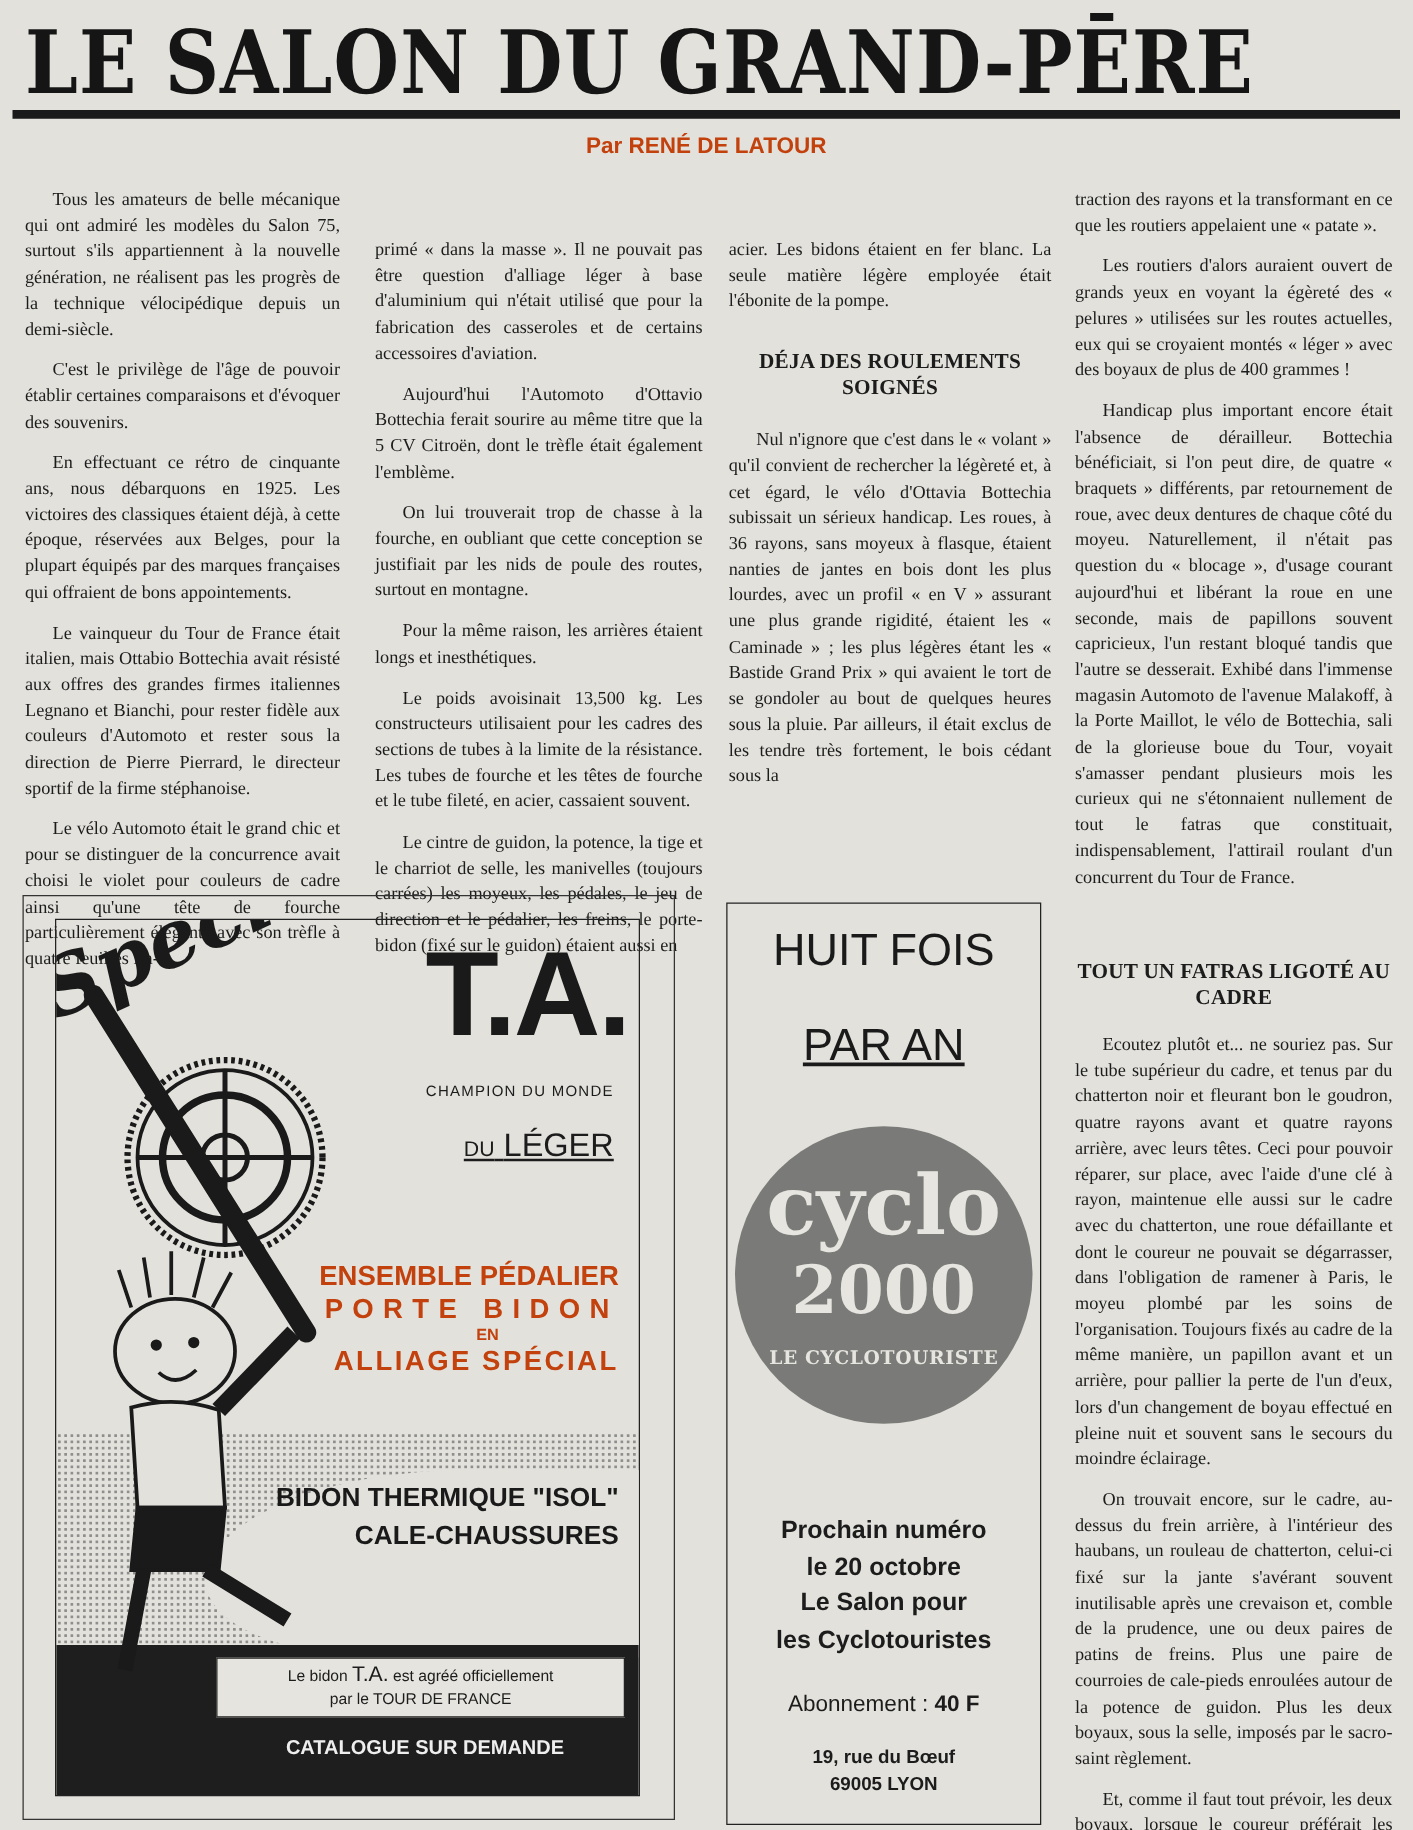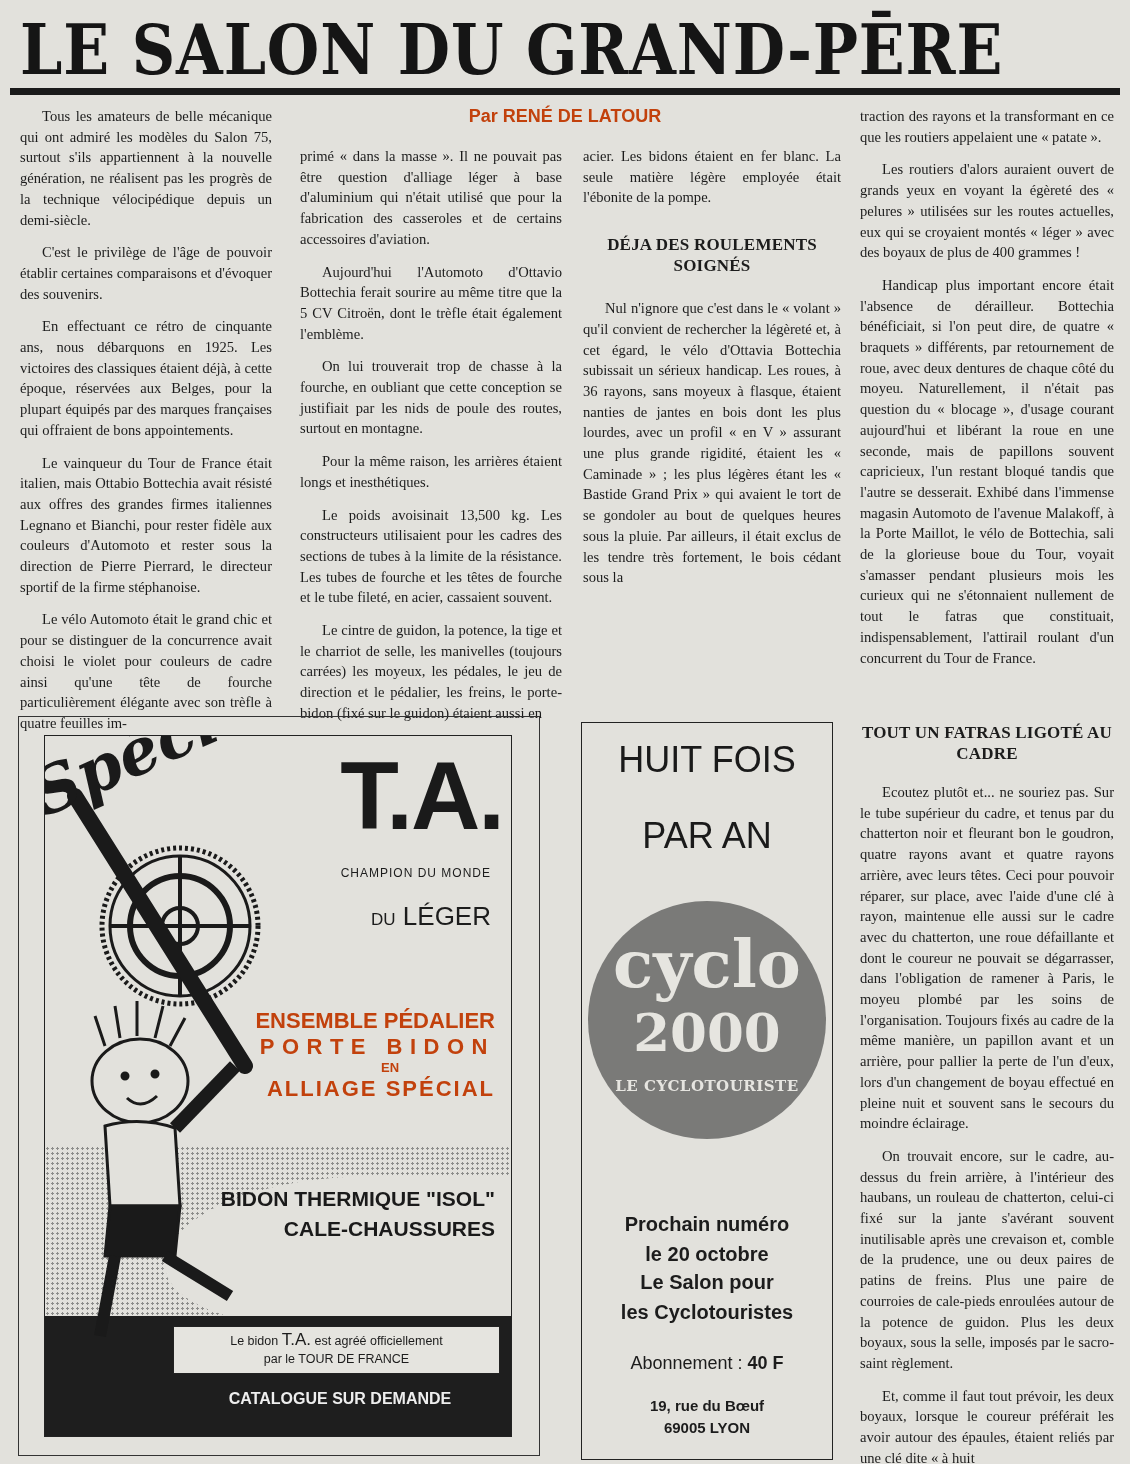--- a/index.html
+++ b/index.html
@@ -20,20 +20,21 @@
     position:absolute; left:10px; top:88px; width:1110px; height:7px; background:#1a1a1a;
   }
   .byline {
     position:absolute; left:420px; top:106px; width:290px; text-align:center;
     font-family:"Liberation Sans", sans-serif; font-weight:bold; font-size:18px;
     color:#c2410c;
   }
   .col {
     position:absolute; font-size:14.6px; line-height:20.7px; text-align:justify;
     hyphens:manual;
+    margin-top:44px;
   }
   .col p { margin:0 0 12px 0; text-indent:22px; }
   .col p.cont { text-indent:0; }
   .col h3 {
     font-family:"Liberation Serif", serif; font-weight:bold; font-size:17px;
     line-height:21px; text-align:center; margin:26px 0 22px 0; letter-spacing:0.2px;
   }
   #col1 { left:20px; top:106px; width:252px; }
   #col2 { left:300px; top:146px; width:262px; }
   #col3 { left:583px; top:146px; width:258px; }
@@ -43,21 +44,21 @@
 
   
   .ad-ta-outer { position:absolute; left:18px; top:716px; width:520px; height:738px; border:1.5px solid #333; }
   .ad-ta { position:absolute; left:44px; top:735px; width:466px; height:700px; border:1.5px solid #222; overflow:hidden; }
   .ta-script {
     position:absolute; left:6px; top:20px; font-family:"DejaVu Serif", serif; font-style:italic; font-weight:bold;
     font-size:64px; color:#1a1a1a; transform:rotate(-24deg); transform-origin:left bottom; white-space:nowrap;
   }
   .ta-brand { position:absolute; right:8px; top:12px; font-family:"Liberation Sans", sans-serif; font-weight:bold; font-size:96px; line-height:96px; color:#1a1a1a; letter-spacing:-2px; }
   .ta-champion2 { position:absolute; right:20px; top:130px; font-family:"Liberation Sans", sans-serif; font-size:12px; letter-spacing:1px; }
-  .ta-leger { position:absolute; right:20px; top:165px; font-family:"Liberation Sans", sans-serif; font-size:26px; }
+  .ta-leger { position:absolute; right:20px; top:165px; font-family:"Liberation Sans", sans-serif; font-size:26px;text-decoration:underline; }
   .ta-leger small { font-size:17px; }
   .ta-products { position:absolute; right:16px; top:272px; width:270px; text-align:right; font-family:"Liberation Sans", sans-serif; font-weight:bold; font-size:22px; line-height:26px; color:#c2410c; }
   .ta-products .spaced { letter-spacing:7.5px; }
   .ta-products .small { font-size:13px; line-height:16px; text-align:center; padding-left:60px; }
   .ta-products .alliage { letter-spacing:2px; }
   .ta-products2 { position:absolute; right:16px; top:448px; width:330px; text-align:right; font-family:"Liberation Sans", sans-serif; font-weight:bold; font-size:21px; line-height:30px; color:#1a1a1a; }
   .ta-products2 .anq { font-size:24px; }
   .ta-products2 .anq small { font-size:15px; }
   .ta-dots {
     position:absolute; left:0; top:410px; width:466px; height:200px;
@@ -67,21 +68,21 @@
   .ta-bottom { position:absolute; left:0; top:580px; width:466px; height:120px; background:#1e1e1e; }
   .ta-note { position:absolute; left:128px; top:590px; width:327px; height:48px; background:#e5e4df; border:1px solid #222; text-align:center; font-family:"Liberation Sans", sans-serif; font-size:12.5px; line-height:18px; padding-top:4px; box-sizing:border-box; }
   .ta-note b { font-size:17px; font-weight:normal; }
   .ta-catalogue { position:absolute; left:150px; top:654px; width:290px; text-align:center; color:#eee; font-family:"Liberation Sans", sans-serif; font-weight:bold; font-size:16px; }
   .ta-art { position:absolute; left:0; top:0; width:466px; height:700px; }
 
   
   .ad-cyclo { position:absolute; left:581px; top:722px; width:250px; height:736px; border:1.5px solid #222; }
   .cy-huit, .cy-par { position:absolute; left:0; width:250px; text-align:center; font-family:"Liberation Sans", sans-serif; font-size:36px; color:#1a1a1a; }
   .cy-huit { top:16px; }
-  .cy-par { top:92px; }
+  .cy-par { top:92px;text-decoration:underline; }
   .cy-logo { position:absolute; left:6px; top:178px; width:238px; height:238px; border-radius:50%; background:#7a7a78; }
   .cy-logo-t1, .cy-logo-t2 { position:absolute; left:0; width:238px; text-align:center; font-family:"DejaVu Serif", serif; font-weight:bold; color:#e6e5e0; }
   .cy-logo-t1 { top:28px; font-size:66px; line-height:70px; }
   .cy-logo-t2 { top:96px; font-size:53px; line-height:70px; }
   .cy-logo-t3 { position:absolute; left:0; top:176px; width:238px; text-align:center; font-family:"DejaVu Serif", serif; font-weight:bold; font-size:15px; color:#e6e5e0; letter-spacing:0.5px; }
   .cy-next { position:absolute; left:0; top:474px; width:250px; text-align:center; font-family:"Liberation Sans", sans-serif; font-weight:bold; font-size:20px; line-height:30px;margin-top:12px; }
   .cy-salon { position:absolute; left:0; top:544px; width:250px; text-align:center; font-family:"Liberation Sans", sans-serif; font-weight:bold; font-size:20px; line-height:30px; }
   .cy-abo { position:absolute; left:0; top:630px; width:250px; text-align:center; font-family:"Liberation Sans", sans-serif; font-size:18px; }
   .cy-abo b { font-weight:bold; }
   .cy-addr { position:absolute; left:0; top:672px; width:250px; text-align:center; font-family:"Liberation Sans", sans-serif; font-weight:bold; font-size:15px; line-height:22px; }

